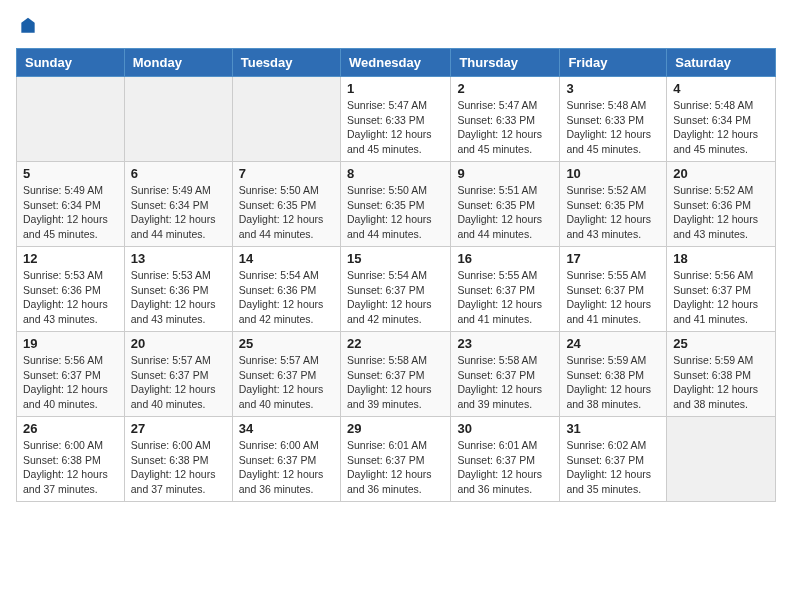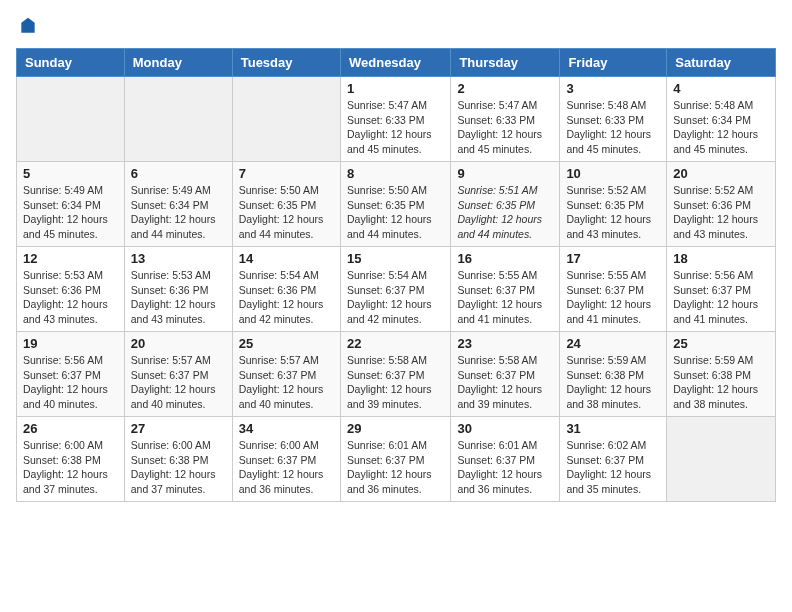--- a/index.html
+++ b/index.html
@@ -187,21 +187,21 @@
         </td>
         <td>
           <span class="day-number">8</span>
           <div class="day-info" style="white-space: pre-line;">Sunrise: 5:50 AM
 Sunset: 6:35 PM
 Daylight: 12 hours
 and 44 minutes.</div>
         </td>
         <td>
           <span class="day-number">9</span>
-          <div class="day-info" style="white-space: pre-line; font-style: italic;">Sunrise: 5:51 AM
+          <div class="day-info" style="white-space: pre-line;">Sunrise: 5:51 AM
 Sunset: 6:35 PM
 Daylight: 12 hours
 and 44 minutes.</div>
         </td>
         <td>
           <span class="day-number">10</span>
           <div class="day-info" style="white-space: pre-line;">Sunrise: 5:52 AM
 Sunset: 6:35 PM
 Daylight: 12 hours
 and 43 minutes.</div>

